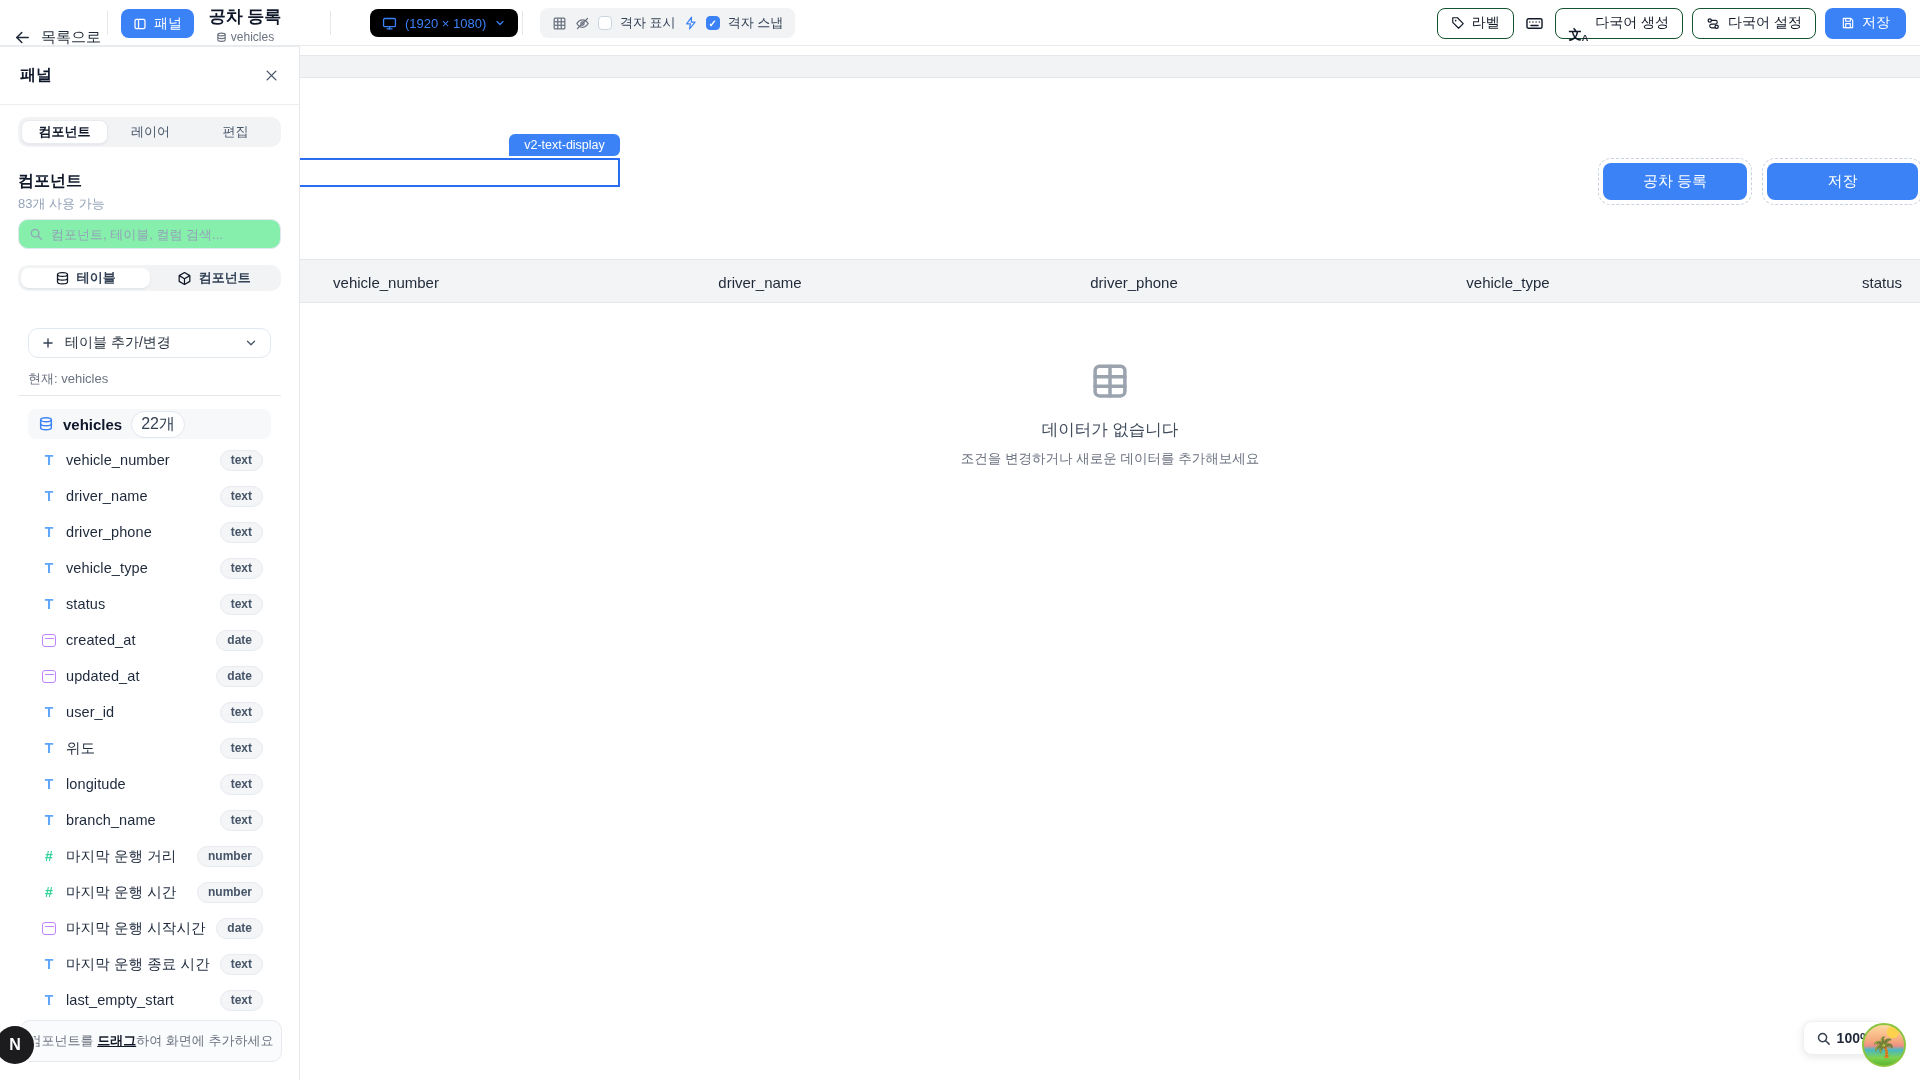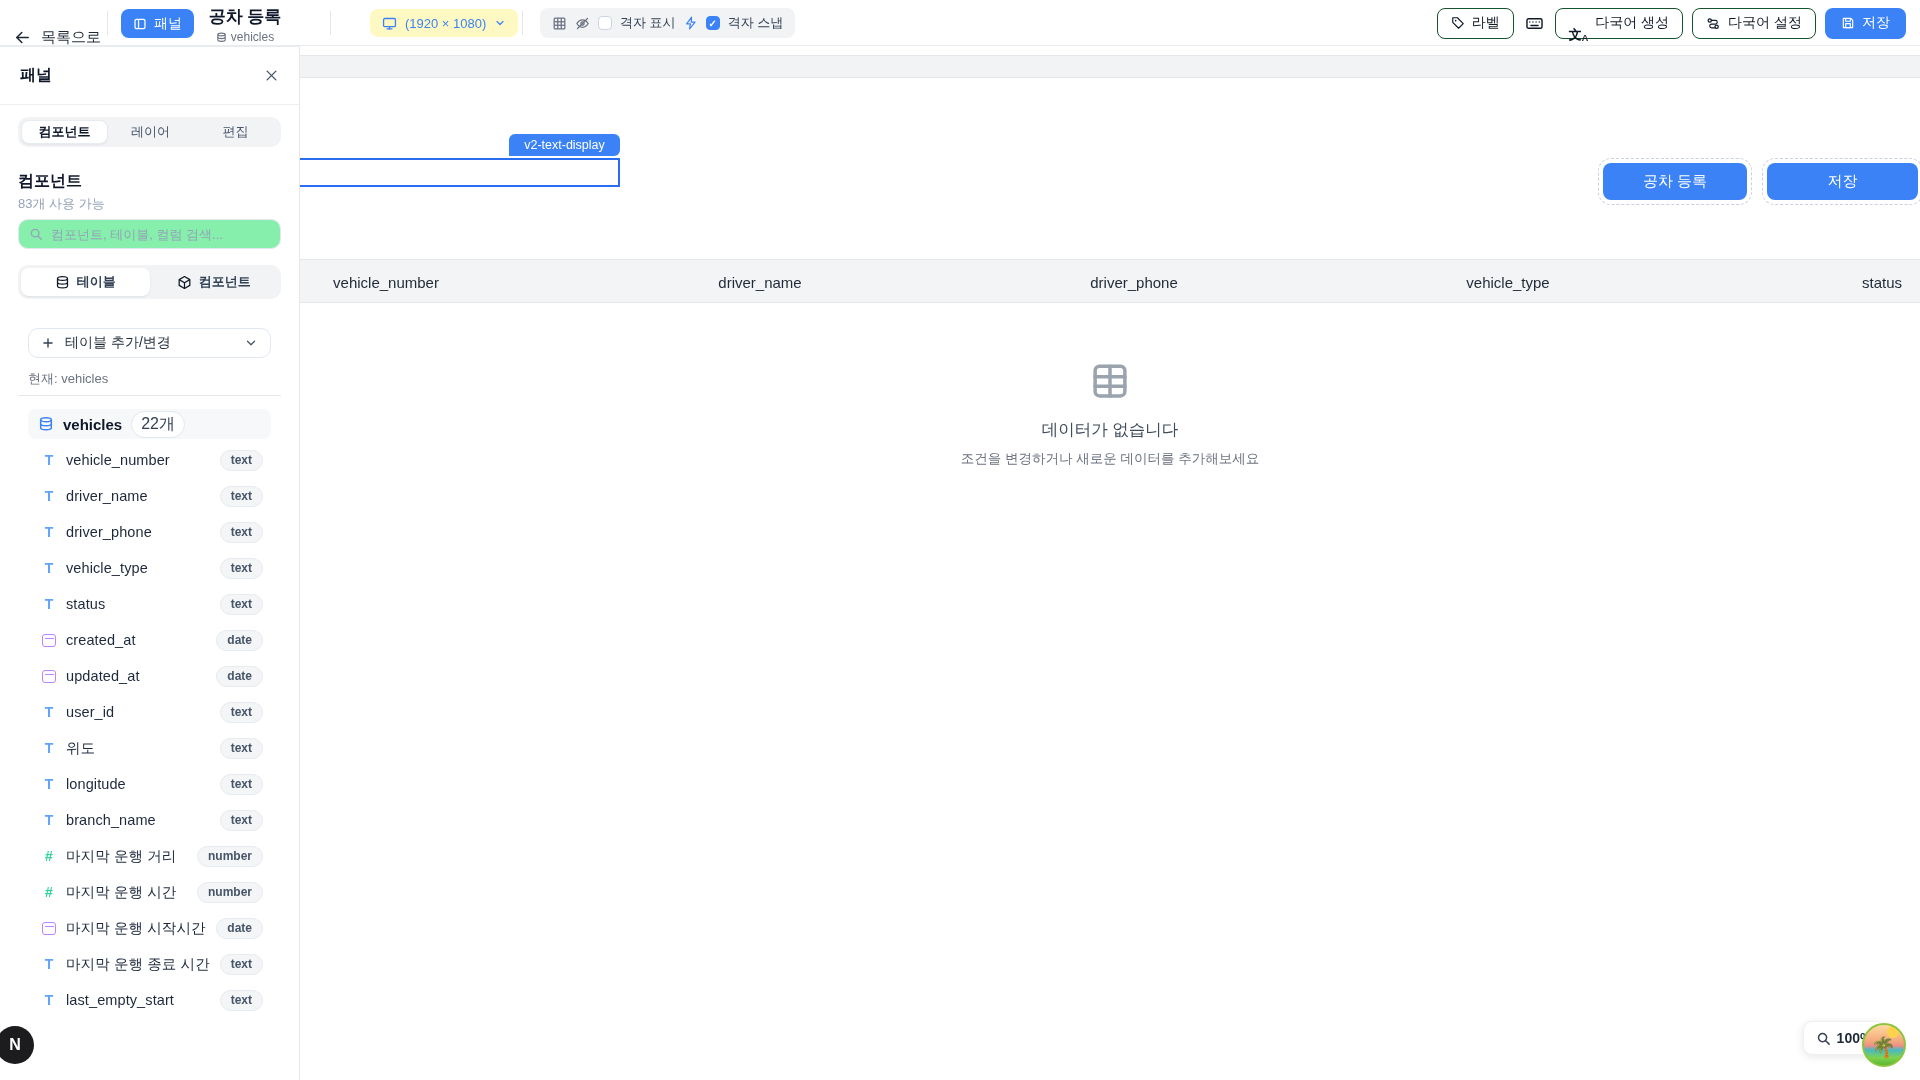--- a/index.html
+++ b/index.html
@@ -12,21 +12,21 @@
   .tb-item { position:absolute; top:16px; height:42px; display:flex; align-items:center; }
   .tb-divider { position:absolute; top:11px; width:1px; height:24px; background:#e5e7eb; }
   .back-btn { left:14px; gap:10px; cursor:pointer; }
   .back-btn .lbl { font-size:15px; font-weight:500; color:#1f2937; }
   .panel-btn { position:absolute; left:121px; top:9px; height:29px; padding:0 12px; display:flex; align-items:center; gap:7px;
     background:#3b82f6; color:#fff; border:none; border-radius:8px; font-size:14px; font-weight:500; cursor:pointer; }
   .title-block { position:absolute; left:190px; top:5px; width:110px; text-align:center; }
   .title-block .ttl { font-size:17px; font-weight:700; color:#0f172a; }
   .title-block .sub { margin-top:2px; font-size:12px; color:#6b7280; display:flex; align-items:center; justify-content:center; gap:4px; }
   .size-chip { position:absolute; left:370px; top:9px; height:28px; padding:0 12px; display:flex; align-items:center; gap:8px;
-    background:#fef9c3; border:none; border-radius:8px; color:#3b82f6; font-size:13px; font-weight:500; cursor:pointer; }
+    background:#000000; border:none; border-radius:8px; color:#3b82f6; font-size:13px; font-weight:500; cursor:pointer; }
   .grid-group { position:absolute; left:540px; top:8px; height:30px; padding:0 12px; display:flex; align-items:center; gap:8px;
     background:#f1f3f5; border-radius:8px; }
   .grid-group .glbl { font-size:13px; color:#334155; }
   .cbx { width:14px; height:14px; border-radius:4px; border:1.5px solid #cbd5e1; background:#fff; display:inline-flex;
     align-items:center; justify-content:center; cursor:pointer; }
   .cbx.checked { background:#3b82f6; border-color:#3b82f6; color:#fff; font-size:10px; font-weight:700; }
   .tb-right { position:absolute; right:14px; top:7px; height:32px; display:flex; align-items:center; gap:9px; }
   .ghost-btn { height:31px; padding:0 13px; display:flex; align-items:center; gap:7px; background:#fff;
     border:1px solid #14532d; border-radius:8px; font-size:14px; font-weight:500; color:#111827; cursor:pointer; }
   .icon-only { border:none; background:none; padding:0 2px; cursor:pointer; display:flex; align-items:center; }
@@ -78,21 +78,21 @@
   .tab { flex:1; display:flex; align-items:center; justify-content:center; font-size:13px; color:#475569;
     border-radius:8px; cursor:pointer; }
   .tab.active { background:#fff; border:1px solid #e8ebef; box-shadow:0 1px 2px rgba(15,23,42,.06); color:#0f172a; font-weight:600; }
   .sec-title { position:absolute; left:18px; top:124px; font-size:16px; font-weight:700; color:#0f172a; }
   .sec-count { position:absolute; left:18px; top:148px; font-size:13px; color:#94a3b8; }
   .search-box { position:absolute; left:18px; right:18px; top:172px; height:30px; border:1px solid #e2e8f0;
     border-radius:10px; display:flex; align-items:center; padding:0 10px; gap:8px; background:#86efac; }
   .search-box input { border:none; outline:none; flex:1; font-size:13px; color:#334155;
     font-family:"Liberation Sans",sans-serif; background:transparent; }
   .search-box input::placeholder { color:#94a3b8; }
-  .segmented { position:absolute; left:18px; right:18px; top:218px; height:34px; background:#f1f3f5; border-radius:10px;
+  .segmented { position:absolute; left:18px; right:18px; top:218px; height:26px; background:#f1f3f5; border-radius:10px;
     padding:3px; display:flex; }
   .seg { flex:1; display:flex; align-items:center; justify-content:center; gap:7px; font-size:13px; font-weight:600;
     color:#334155; border-radius:8px; cursor:pointer; }
   .seg.active { background:#fff; box-shadow:0 1px 2px rgba(15,23,42,.08); }
   .add-table-btn { position:absolute; left:28px; right:28px; top:281px; height:30px; background:#fff; border:1px solid #e2e8f0;
     border-radius:10px; display:flex; align-items:center; padding:0 12px; gap:10px; font-size:14px; font-weight:500;
     color:#1f2937; cursor:pointer; }
   .add-table-btn .spacer { flex:1; }
   .current-tbl { position:absolute; left:28px; top:323px; font-size:13px; color:#6b7280; }
   .pdivider { position:absolute; left:18px; right:18px; top:348px; height:1px; background:#e5e7eb; }
@@ -346,20 +346,25 @@
         <span class="type-badge">text</span>
       </div>
 
       <div class="frow">
         <span class="ficon t-text"></span>
         <span class="fname">last_empty_start</span>
         <span class="type-badge">text</span>
       </div>
     </div>
 
+  <div class="drag-hint">
+    <span>
+      <span>컴포넌트를 </span><b>드래그</b><span>하여 화면에 추가하세요</span>
+    </span>
+  </div>
   <div class="n-circle">N</div>
 </aside>
 
 <header class="topbar">
   <div class="tb-item back-btn">
     <span>
       <svg width="17" height="17" viewBox="0 0 24 24" fill="none" stroke="#1f2937" stroke-width="2.2" stroke-linecap="round" stroke-linejoin="round">
         <line x1="20" y1="12" x2="4" y2="12"></line>
           <polyline points="11 5 4 12 11 19"></polyline>
       </svg>

